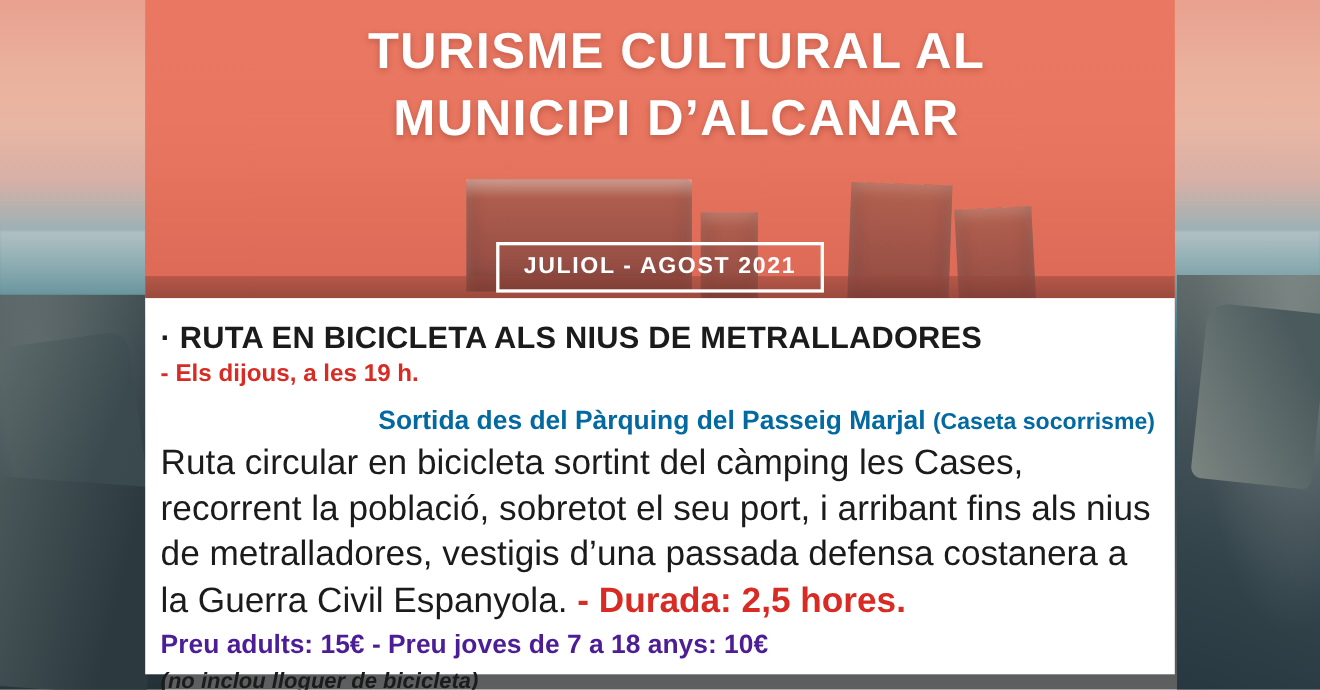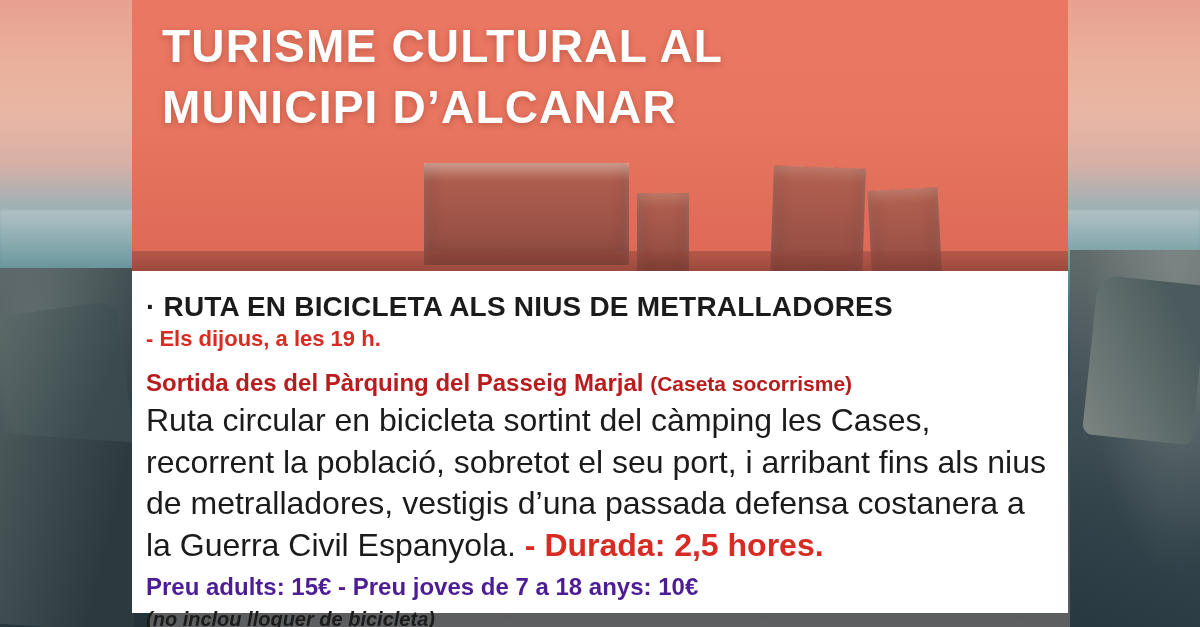--- a/index.html
+++ b/index.html
@@ -144,20 +144,21 @@
     position: absolute;
     left: 0; right: 0; bottom: 0;
     height: 34px;
     background: linear-gradient(to bottom, rgba(150,72,60,.55), rgba(120,58,50,.85));
   }
 
   .header-title {
     position: absolute;
     left: 0; right: 0;
     top: 16px;
+    text-align: center;
     color: #ffffff;
     font-weight: 700;
     font-size: 46px;
     line-height: 1.33;
     letter-spacing: 1.2px;
     text-shadow: 0 2px 6px rgba(120,40,30,.35);
     padding-left: 30px;
   }
   .header-title .line { display: block; }
 
@@ -201,23 +202,24 @@
   .schedule {
     font-size: 22px;
     font-weight: 700;
     color: #d72b24;
     margin: 3px 0 18px 0;
     line-height: 1.15;
   }
   .meeting {
     font-size: 24px;
     font-weight: 700;
-    color: #b91c1c;
+    color: #0369a1;
     margin: 3px 0 1px 0;
     line-height: 1.2;
+    text-align: right;
   }
   .meeting .small {
     font-size: 21px;
     font-weight: 700;
   }
   .desc {
     font-size: 32px;
     color: #1b1b1b;
     line-height: 1.30;
     margin: 2px 0 0 0;
@@ -262,20 +264,21 @@
       <div class="bunker b3"></div>
       <div class="bunker b4"></div>
       <div class="header-ground"></div>
     </div>
 
     <div class="header-title">
       <span class="line">TURISME CULTURAL AL</span>
       <span class="line">MUNICIPI D’ALCANAR</span>
     </div>
 
+    <div class="date-badge">JULIOL - AGOST 2021</div>
   </div>
 
   <div class="content-panel">
     <div class="content-inner">
 
       <div class="route-title">· RUTA EN BICICLETA ALS NIUS DE METRALLADORES</div>
 
       <div class="schedule">- Els dijous, a les 19 h.</div>
 
       <div class="meeting">

